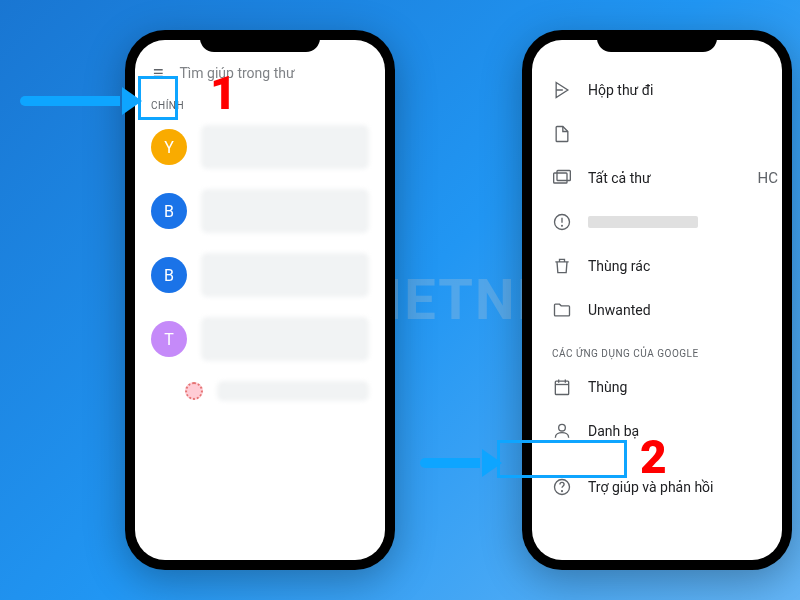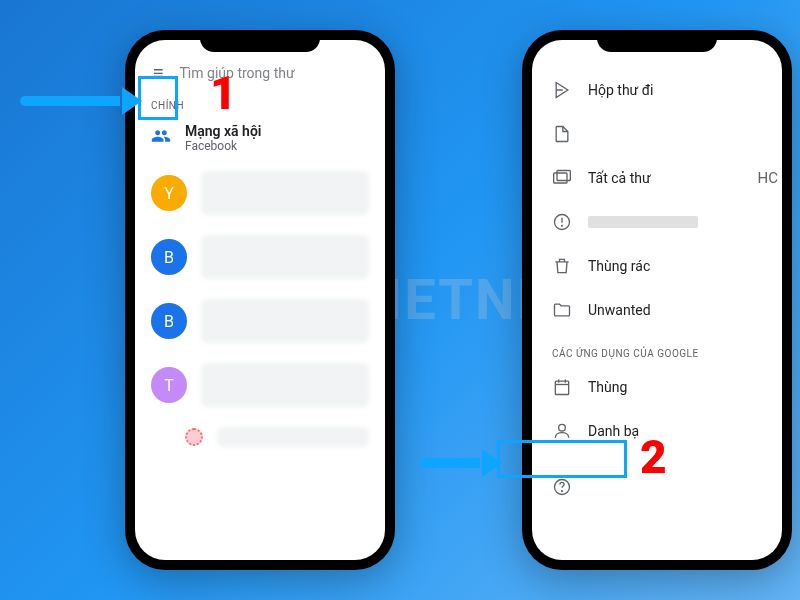--- a/index.html
+++ b/index.html
@@ -194,31 +194,20 @@
 </div>
 
 <div class="phone left">
   <div class="notch"></div>
   <div class="screen">
     <div class="searchbar">
       <span class="hamburger">≡</span>
       <span style="opacity:.8">Tìm giúp trong thư</span>
     </div>
     <div class="section-hdr">CHÍNH</div>
-    <div class="social">
-      <span class="social-icon">
-        <svg viewBox="0 0 24 24" width="20" height="20">
-            <path fill="#1a73e8" d="M16 11c1.66 0 3-1.34 3-3s-1.34-3-3-3-3 1.34-3 3 1.34 3 3 3zm-8 0c1.66 0 3-1.34 3-3S9.66 5 8 5 5 6.34 5 8s1.34 3 3 3zm0 2c-2.33 0-7 1.17-7 3.5V19h14v-2.5C15 14.17 10.33 13 8 13zm8 0c-.29 0-.62.02-.97.05 1.16.84 1.97 1.97 1.97 3.45V19h6v-2.5c0-2.33-4.67-3.5-7-3.5z"></path>
-          </svg>
-      </span>
-      <div>
-        <div class="social-title">Mạng xã hội</div>
-        <div class="social-sub">Facebook</div>
-      </div>
-    </div>
 
     <div class="row">
       <div class="avatar" style="background:#f9ab00">Y</div>
       <div class="blur tall"></div>
     </div>
     <div class="row">
       <div class="avatar" style="background:#1a73e8">B</div>
       <div class="blur tall"></div>
     </div>
     <div class="row">
@@ -328,20 +317,21 @@
 
 
       <div class="menu-item">
         <span class="menu-icon">
             <svg viewBox="0 0 24 24">
               <circle cx="12" cy="12" r="9"></circle>
               <path d="M9.5 9a2.5 2.5 0 0 1 5 0c0 1.5-2.5 2-2.5 4"></path>
               <circle cx="12" cy="17" r="0.5" fill="#5f6368"></circle>
             </svg>
           </span>
+        <span class="menu-label">Trợ giúp và phản hồi</span>
       </div>
 
     </div>
   </div>
 </div>
 
 <div class="arrow" style="left:20px; top:96px; width:120px;">
   <div class="arrow-shaft" style="width:100px"></div>
   <div class="arrow-head" style="right:-2px; top:-9px"></div>
 </div>

